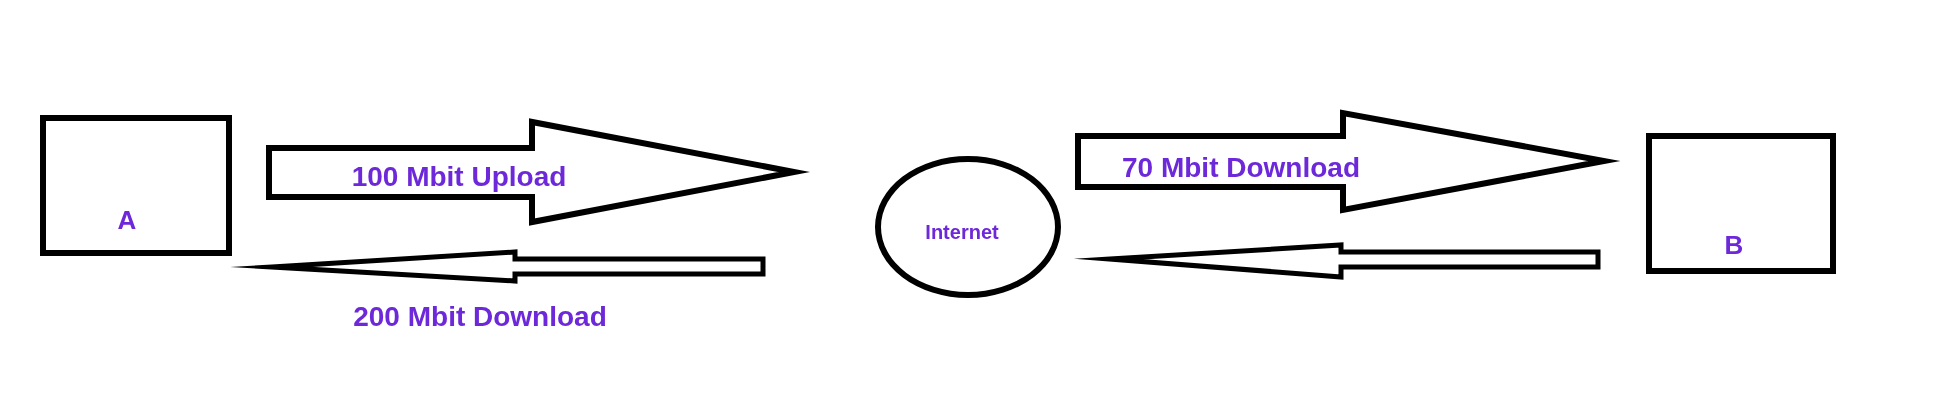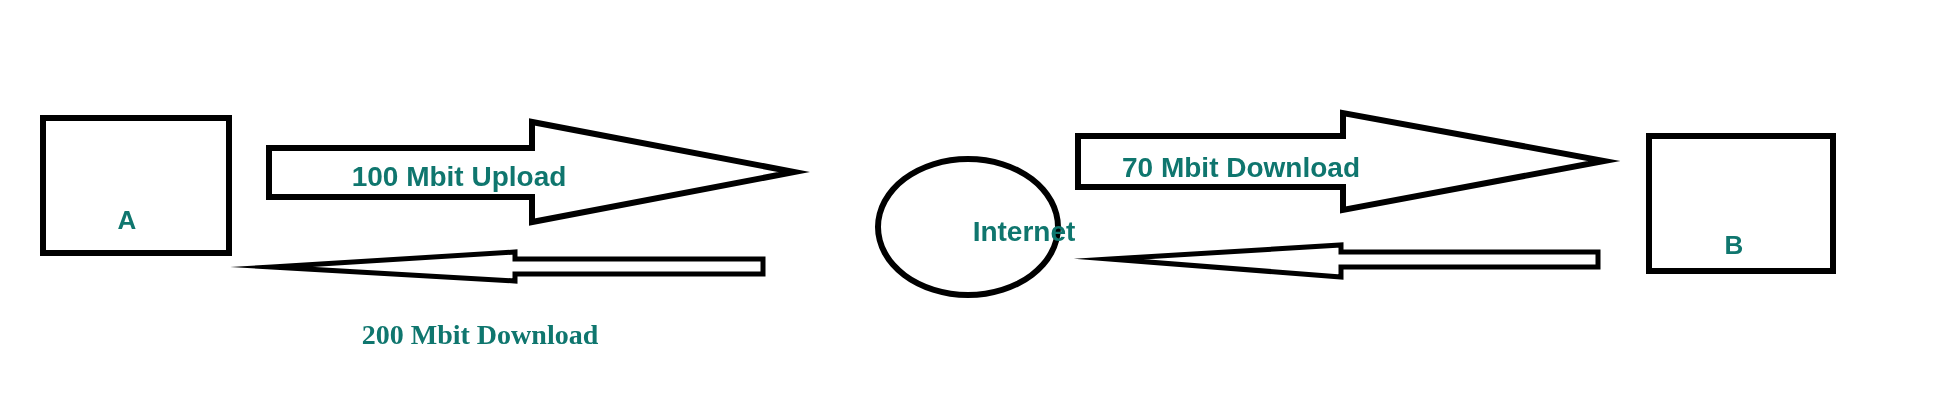--- a/index.html
+++ b/index.html
@@ -43,30 +43,30 @@
     background: #ffffff;
     border: 6px solid #000000;
     border-radius: 50%;
     box-sizing: border-box;
   }
   .lbl {
     position: absolute;
     transform: translate(-50%, -50%);
     white-space: nowrap;
     font-weight: 700;
-    color: #0f766e;
+    color: #6d28d9;
     line-height: 1;
   }
   .node-lbl  { font-size: 26px; }
   .edge-lbl  { font-size: 28px; }
   .lbl-a        { left: 127px;  top: 220px; }
   .lbl-b        { left: 1734px; top: 245px; }
-  .lbl-internet { left: 1024px;  top: 232px; font-size: 28px; }
+  .lbl-internet { left: 962px;  top: 232px; font-size: 20px; }
   .lbl-upload-a   { left: 459px;  top: 177px; }
-  .lbl-download-a { left: 480px;  top: 335px; font-family: Liberation Serif, serif; }
+  .lbl-download-a { left: 480px;  top: 317px; }
   .lbl-download-b { left: 1241px; top: 168px; }
   .lbl-upload-b   { left: 1320px; top: 320px; }
 </style>
 </head>
 <body>
 
 <div class="stage">
 
   <svg class="diagram-svg" viewBox="0 0 1946 412" xmlns="http://www.w3.org/2000/svg">
 

